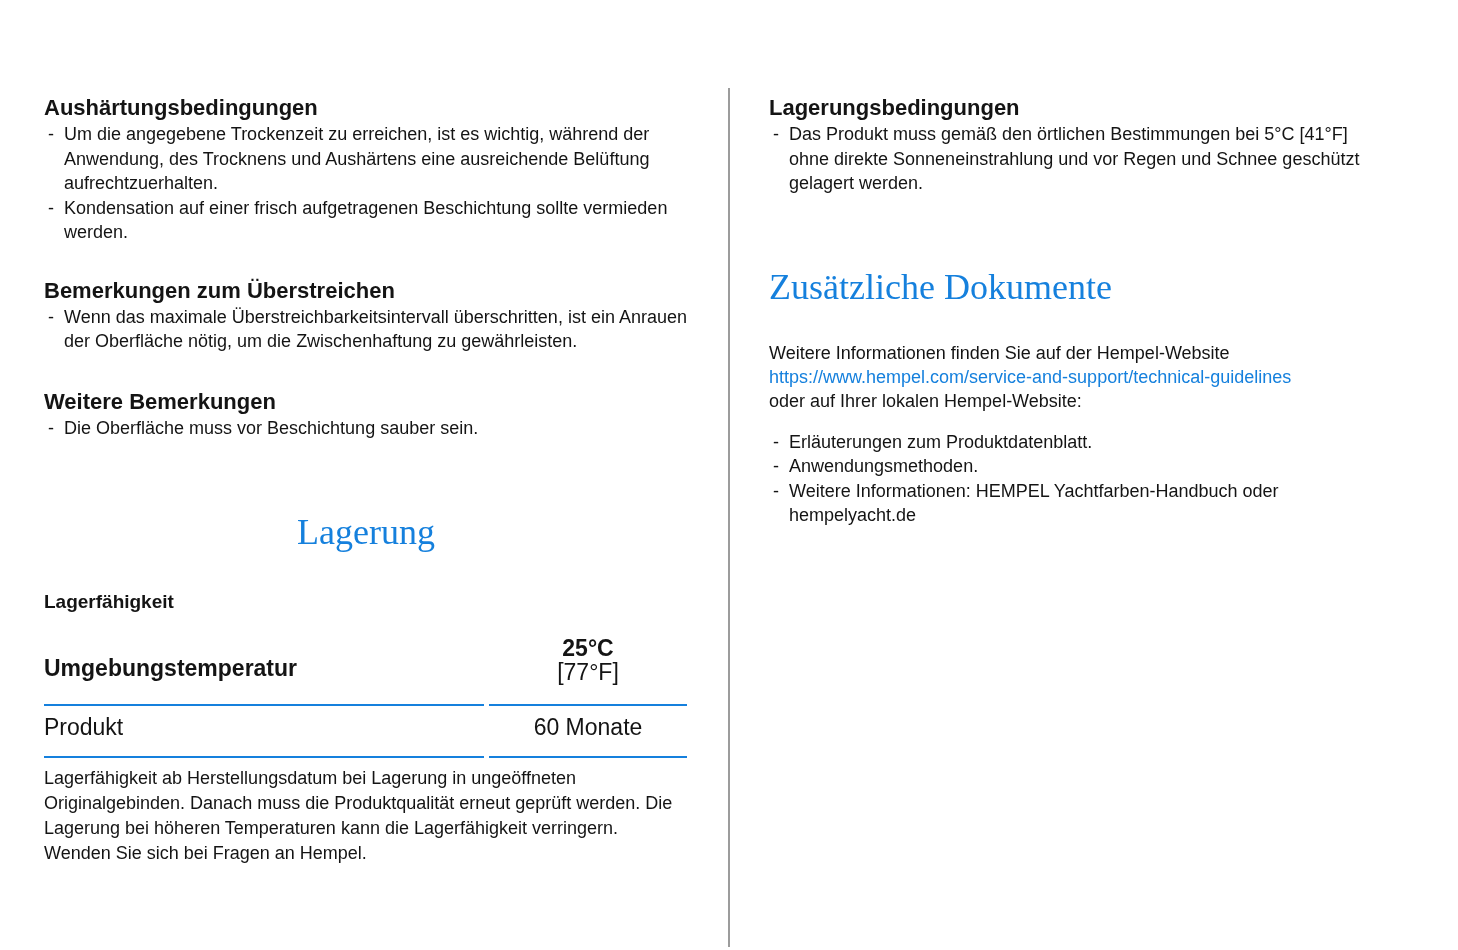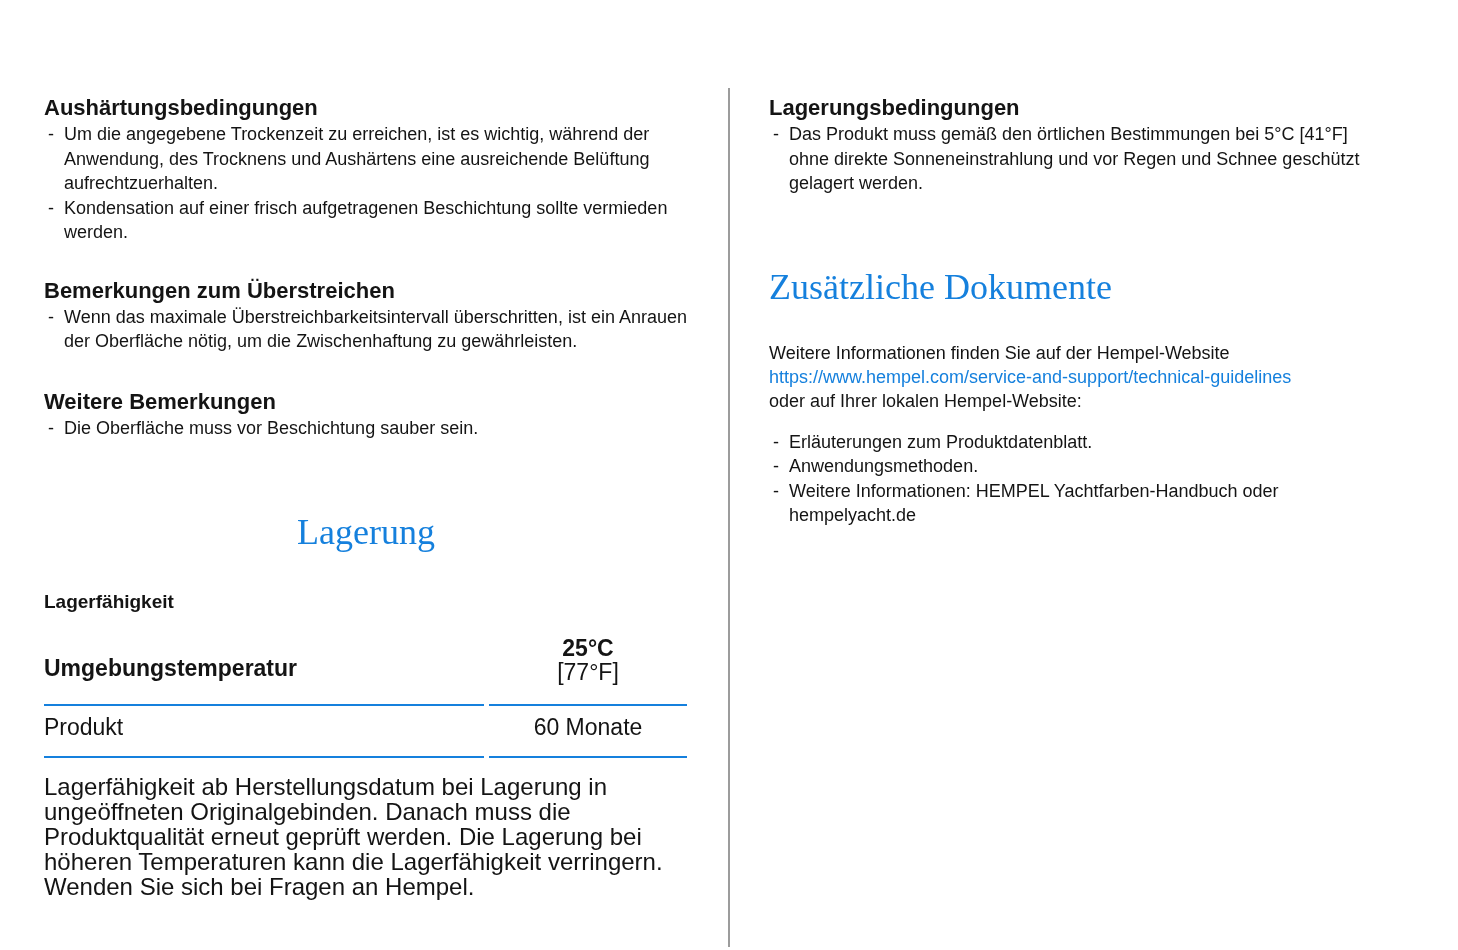--- a/index.html
+++ b/index.html
@@ -38,21 +38,21 @@
 
   .stable{margin-top:22px;width:643px;font-size:23px;}
   .srow{display:flex;gap:5px;}
   .srow .c1{width:440px;}
   .srow .c2{flex:1;text-align:center;}
   .r1 .c1{display:flex;align-items:center;border-bottom:2px solid var(--blue);padding-bottom:4px;font-weight:bold;}
   .r1 .c2{border-bottom:2px solid var(--blue);padding-bottom:20px;line-height:24px;}
   .r1 .c2 .tb{font-weight:bold;}
   .r2 .c1,.r2 .c2{border-bottom:2px solid var(--blue);padding-top:10px;padding-bottom:17px;line-height:23px;}
 
-  .note{margin-top:16px;font-size:24px;line-height:25px;width:644px;}
+  .note{margin-top:8px;font-size:18px;line-height:25px;width:644px;}
 
   .mt-docs{margin-top:70px;}
   .intro{margin-top:33px;font-size:18px;line-height:24px;}
   .intro div{display:block;}
   .weblink{color:var(--blue);text-decoration:none;cursor:pointer;}
   .doc-list{margin-top:17px;}
 </style>
 </head>
 <body>
 

